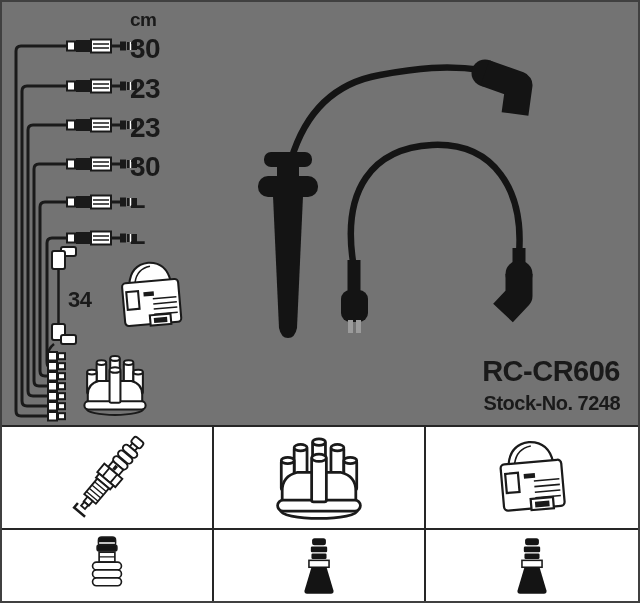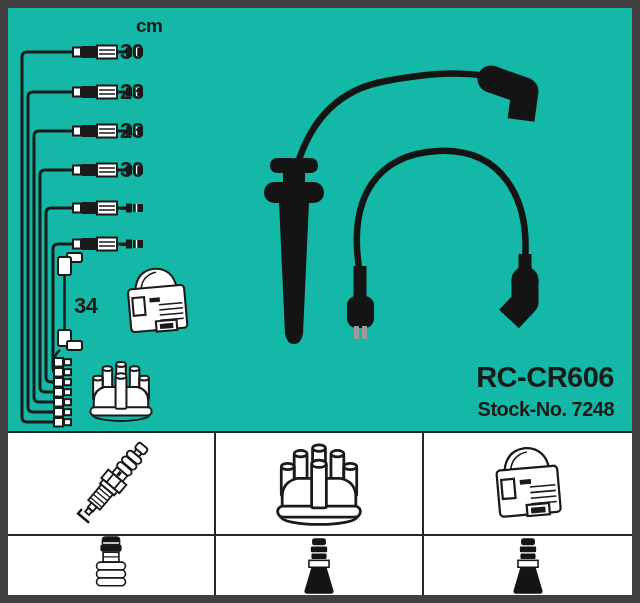--- a/index.html
+++ b/index.html
@@ -1,23 +1,23 @@
 <!DOCTYPE html>
 <html><head>
 <meta charset="utf-8">
 <style>
   html,body{margin:0;padding:0;background:#888;}
   .page{
-    position:relative;width:640px;height:603px;background:#14b8a6;
-    box-sizing:border-box;border:8px solid #404040;overflow:hidden;
+    position:relative;width:640px;height:603px;background:#737373;
+    box-sizing:border-box;border:2px solid #404040;overflow:hidden;
     font-family:"Liberation Sans",sans-serif;color:#1a1a1a;
   }
   .lbl{position:absolute;font-weight:bold;line-height:1;letter-spacing:-0.5px;white-space:nowrap;}
   .unit{left:128px;top:8px;font-size:19px;}
-  .len{left:112px;font-size:22px;}
+  .len{left:128px;font-size:28px;}
   .len34{left:66px;top:287px;font-size:22px;text-align:right;}
   .partnum{right:18px;top:355px;font-size:29px;text-align:left;}
   .stocknum{right:18px;top:391px;font-size:20px;text-align:right;}
   svg.canvas{position:absolute;left:0;top:0;}
   .legend{
     position:absolute;left:0;right:0;top:423px;bottom:0;
     border-top:2px solid #262626;
     display:grid;grid-template-columns:1fr 1fr 1fr;grid-template-rows:103px 1fr;
   }
   .cell{

